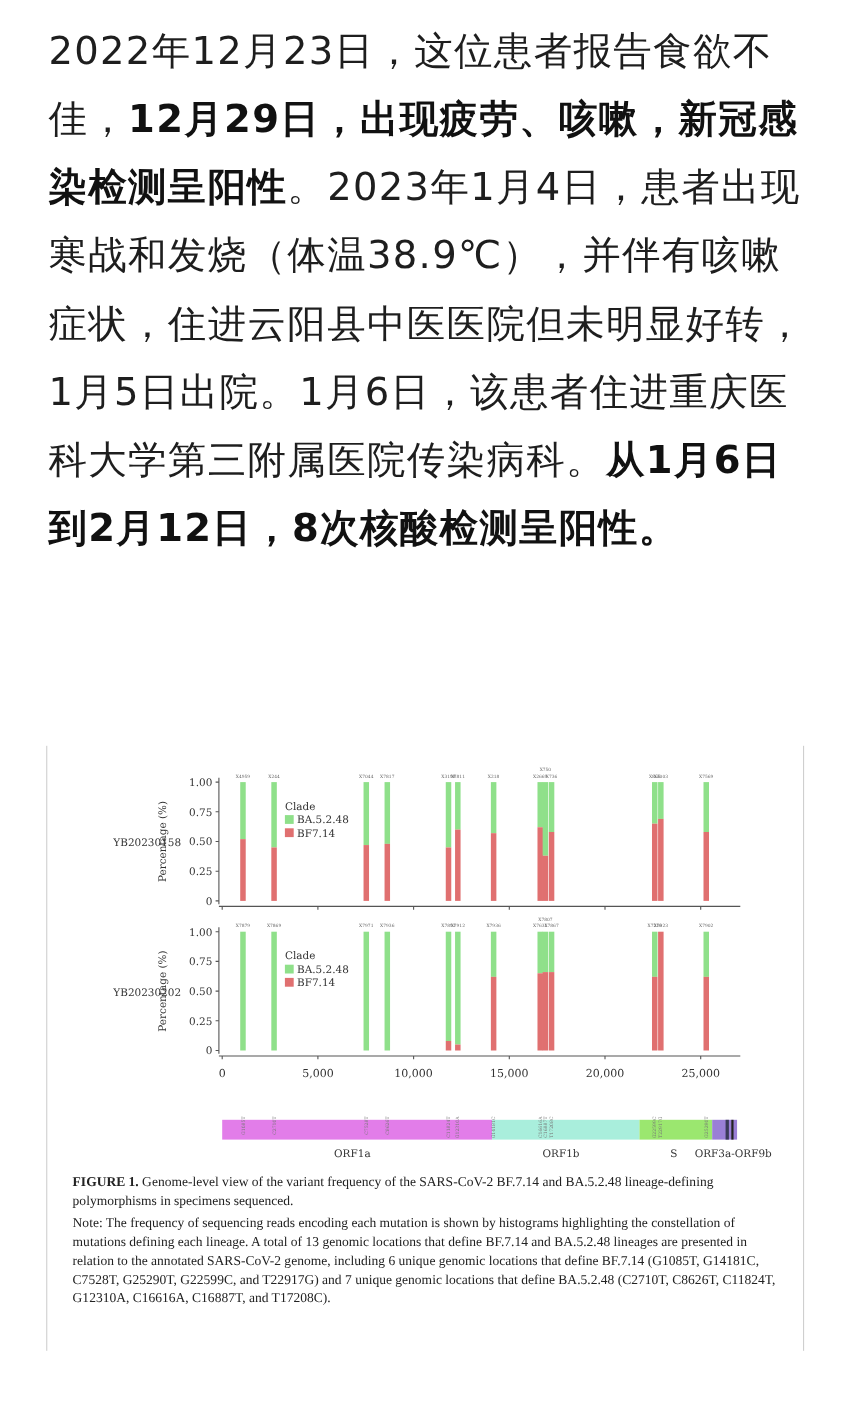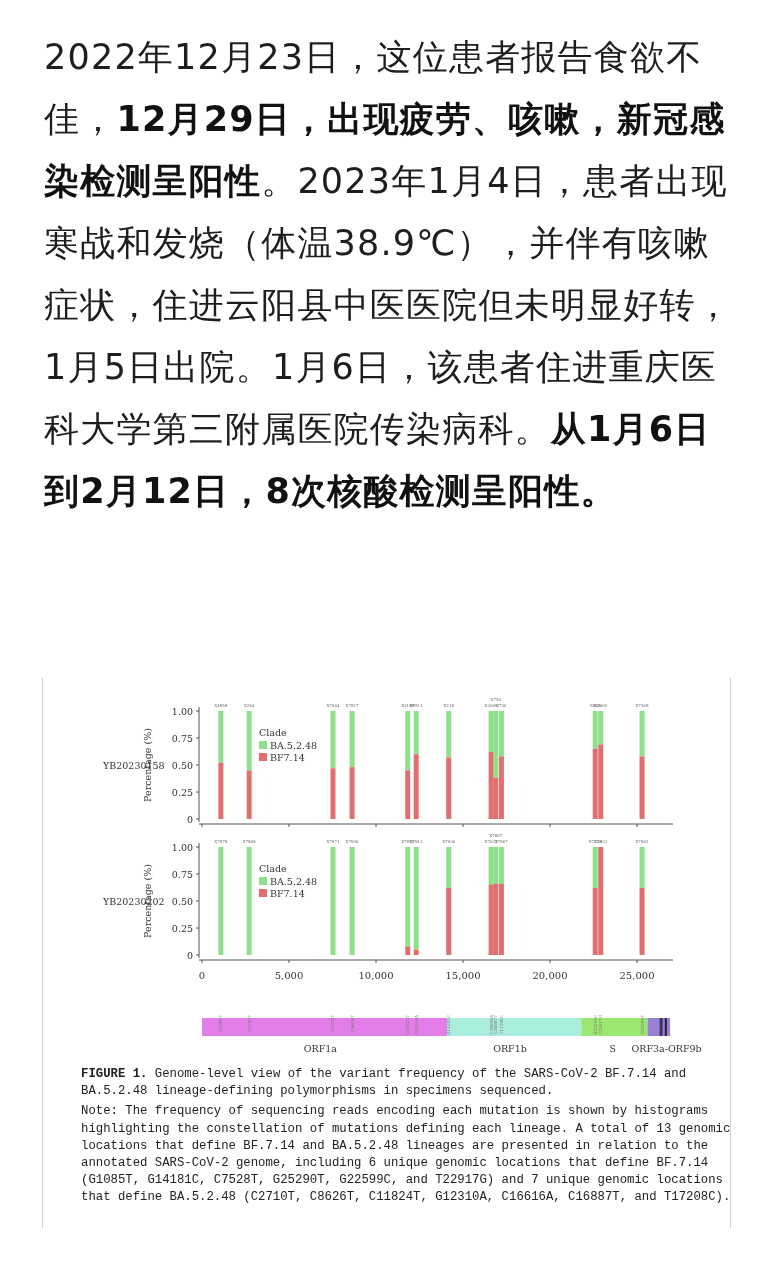--- a/index.html
+++ b/index.html
@@ -1,25 +1,25 @@
 <!DOCTYPE html>
 <html><head>
 <meta charset="utf-8">
 <style>
   html, body { margin:0; padding:0; background:#ffffff; }
   body { width:773px; height:1280px; position:relative; overflow:hidden; }
-  .article { position:absolute; left:44px; top:26px; width:690px;
+  .article { position:absolute; left:44px; top:16px; width:690px;
     font-family:"DejaVu Sans", sans-serif; font-size:35px; line-height:62px;
     color:#1e1e1e; letter-spacing:1.2px; }
   .article b { font-weight:bold; color:#111; }
   .figure { position:absolute; left:42px; top:678px; width:687px; height:550px;
     border-left:1px solid #cfcfcf; border-right:1px solid #cfcfcf; background:#fff; }
   .chart-svg { position:absolute; left:0; top:0; }
   .caption { position:absolute; left:66px; top:1066px; width:650px;
-    font-family:Liberation Mono, monospace; font-size:12.3px; line-height:17.2px; color:#222;margin-left:15px; }
+    font-family:Liberation Serif, serif; font-size:12.3px; line-height:17.2px; color:#222; }
   .caption p { margin:0; }
   .caption .fig-title { margin-bottom:3px; }
   .caption .fig-label { font-weight:bold; }
 </style>
 </head>
 <body>
 
 <div class="article">
   <span>2022年12月23日，这位患者报告食欲不佳，</span><b>12月29日，出现疲劳、咳嗽，新冠感染检测呈阳性</b><span>。2023年1月4日，患者出现寒战和发烧（体温38.9℃），并伴有咳嗽症状，住进云阳县中医医院但未明显好转，1月5日出院。1月6日，该患者住进重庆医科大学第三附属医院传染病科。</span><b>从1月6日到2月12日，8次核酸检测呈阳性。</b>
 </div>

